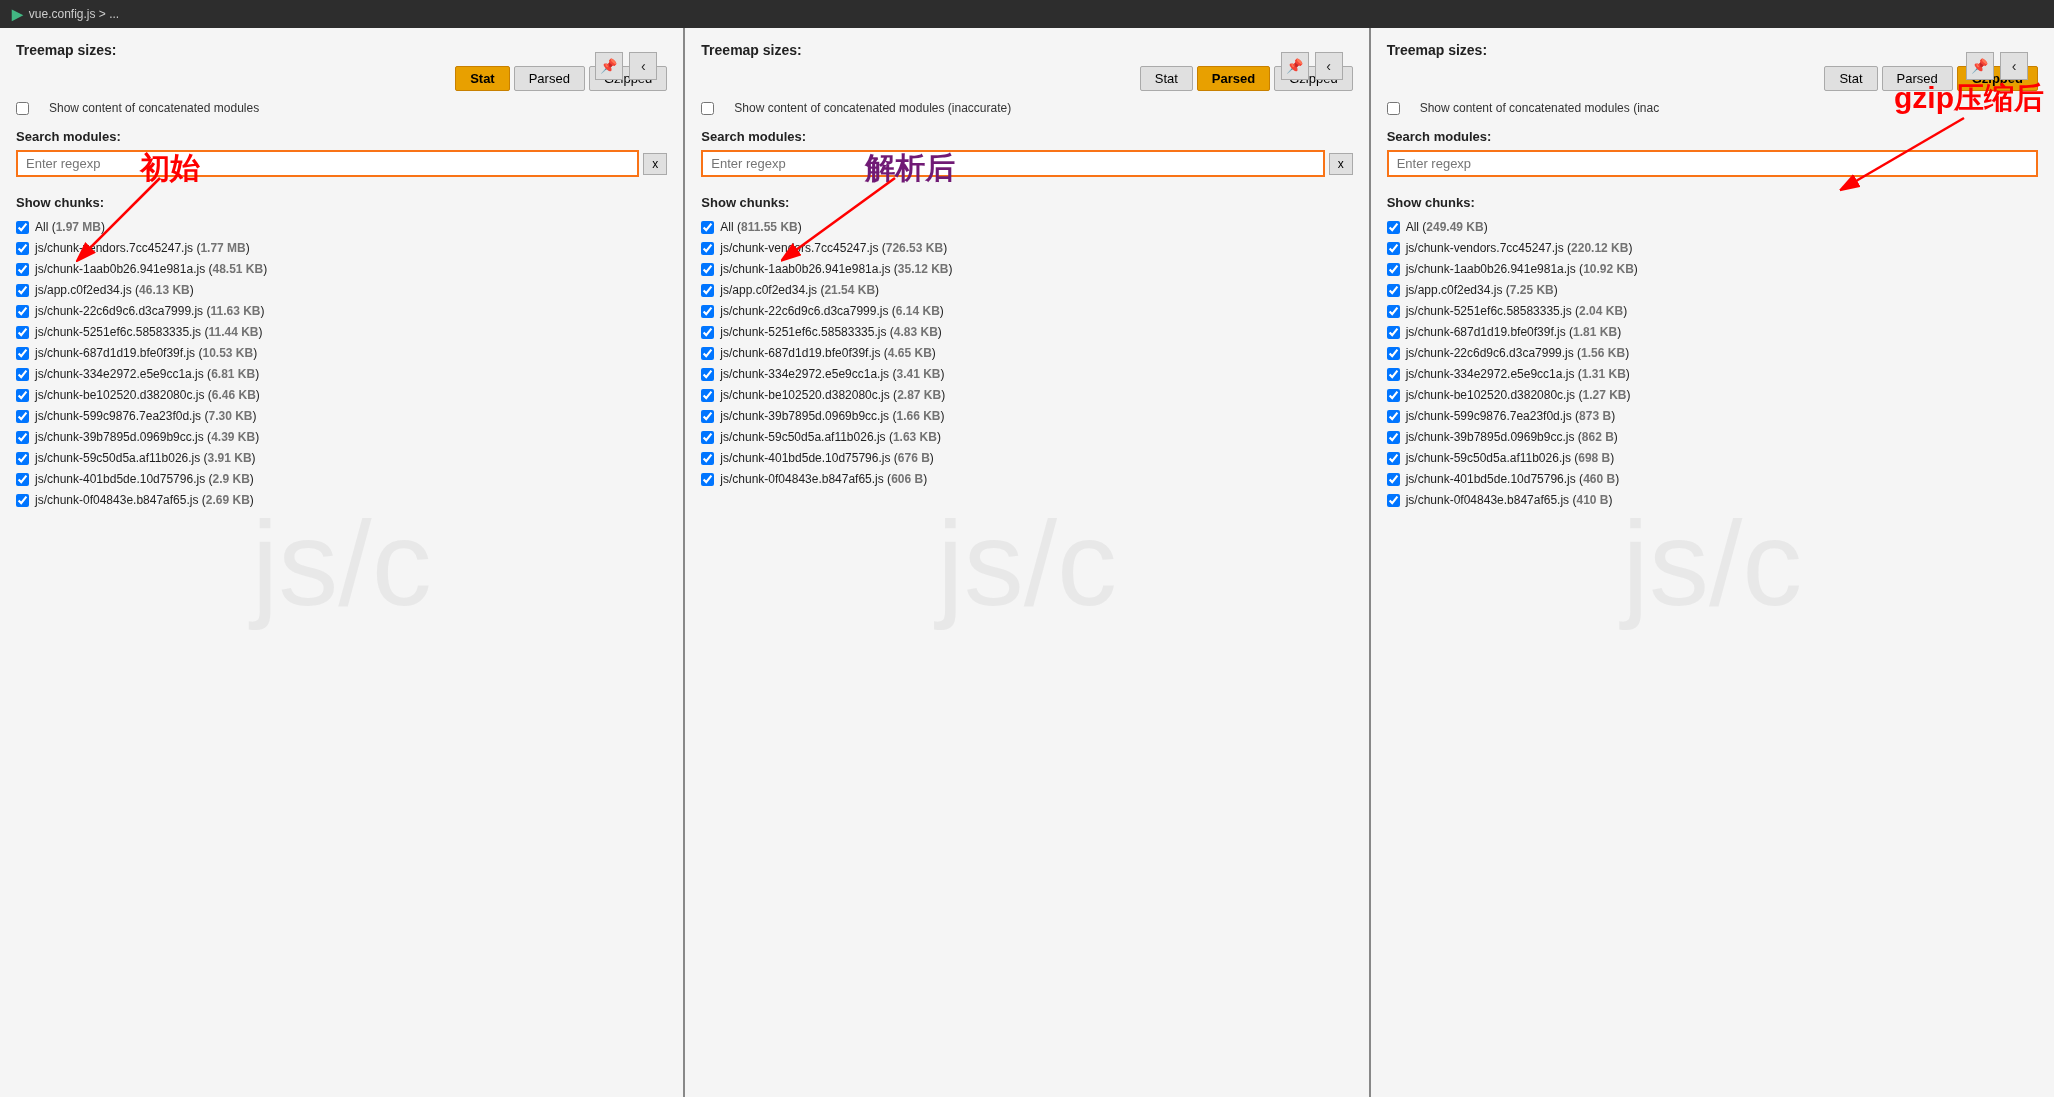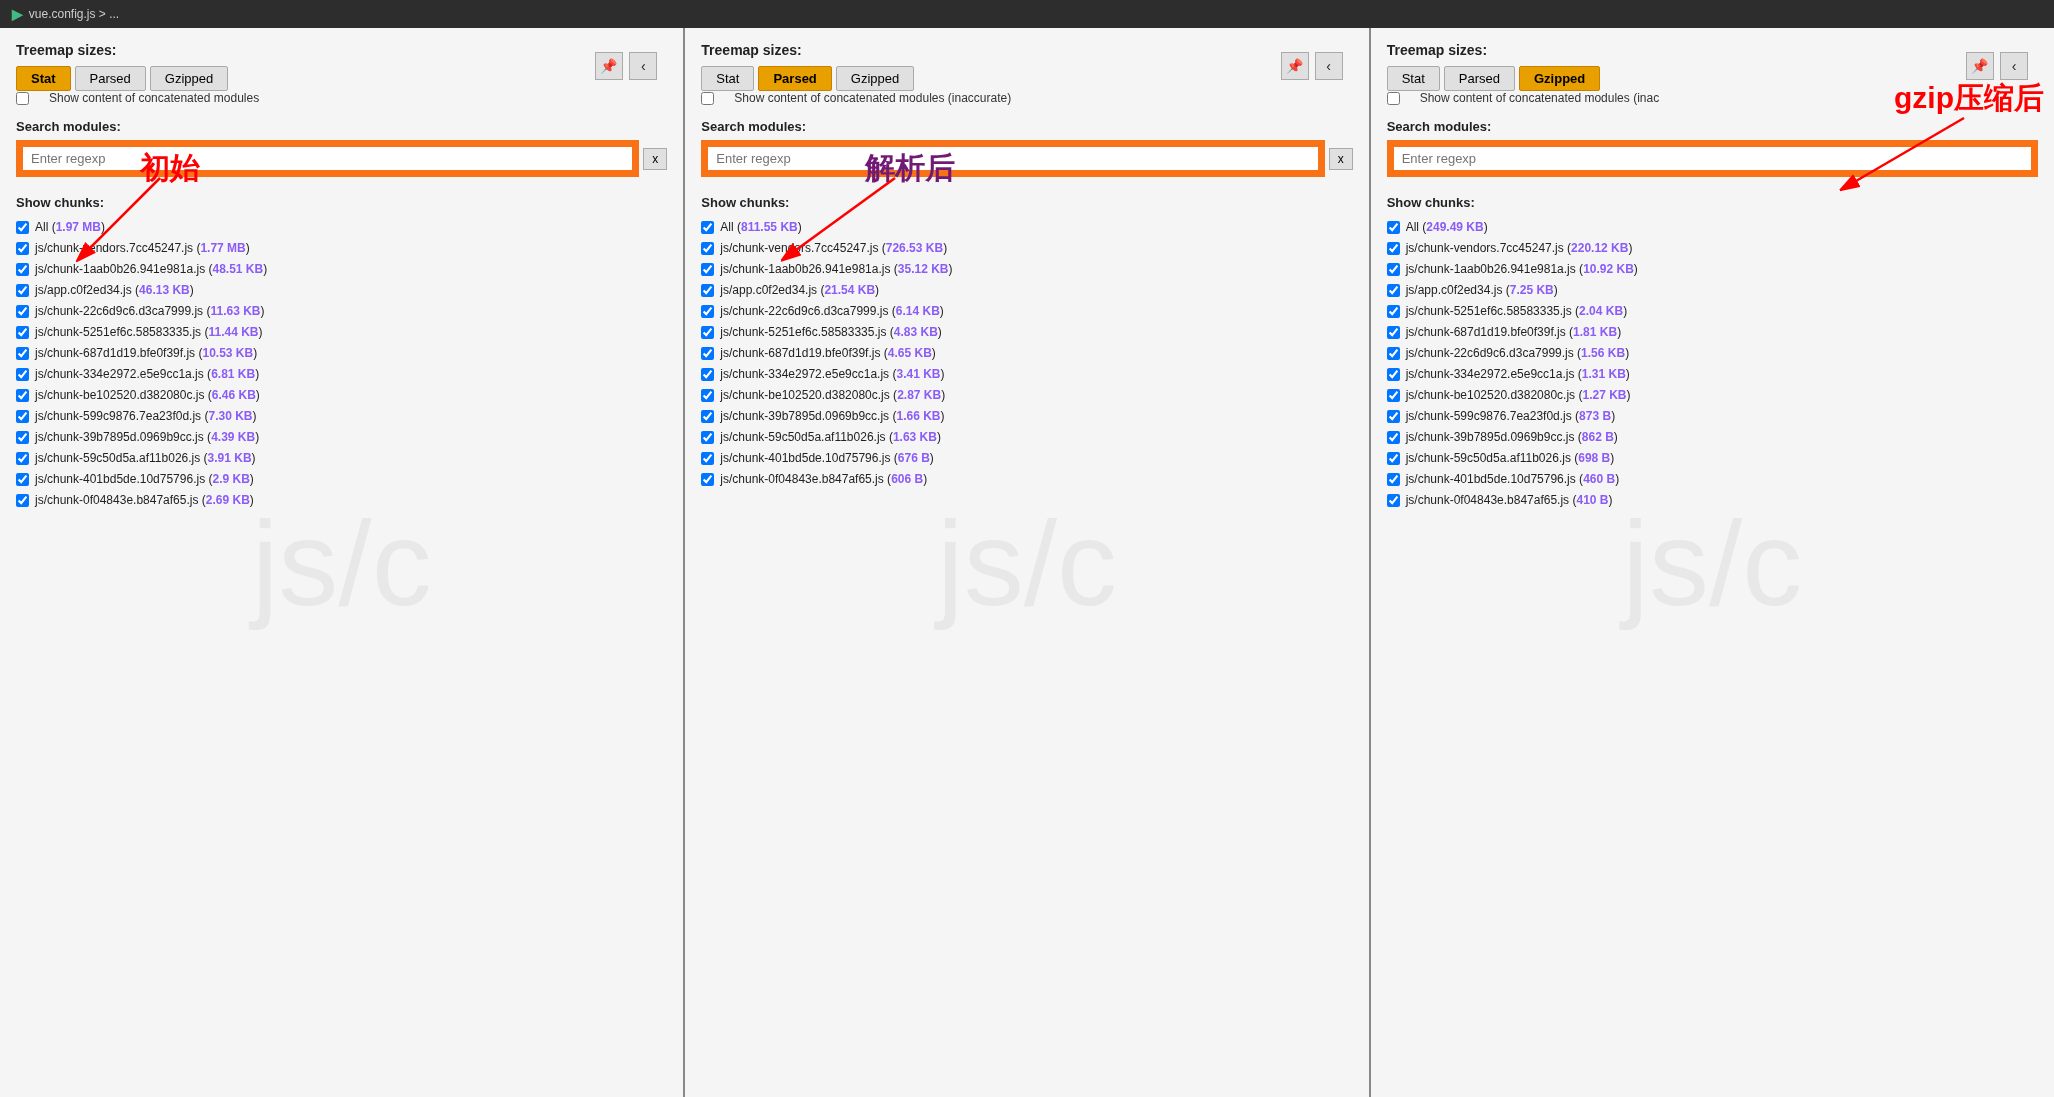--- a/index.html
+++ b/index.html
@@ -61,20 +61,22 @@
       z-index: 1;
     }
     .treemap-sizes-label {
       font-weight: bold;
       font-size: 14px;
       margin-bottom: 8px;
     }
     .size-buttons {
       display: flex;
       gap: 4px;
+      margin-bottom: 10px;
+      justify-content: flex-end;
     }
     .size-btn {
       padding: 4px 14px;
       border: 1px solid #aaa;
       background: #e0e0e0;
       cursor: pointer;
       font-size: 13px;
       border-radius: 2px;
     }
     .size-btn.active {
@@ -101,21 +103,21 @@
     }
     .search-row {
       display: flex;
       align-items: center;
       gap: 4px;
       margin-bottom: 18px;
     }
     .search-input {
       flex: 1;
       padding: 4px 8px;
-      border: 7px solid #f97316;
+      border: 2px solid #f97316;
       background: #fff;
       font-size: 13px;
       color: #999;
     }
     .search-clear {
       padding: 3px 8px;
       border: 1px solid #aaa;
       background: #e0e0e0;
       cursor: pointer;
       font-size: 12px;
@@ -131,21 +133,21 @@
       gap: 6px;
       margin-bottom: 3px;
       font-size: 12px;
       line-height: 1.5;
     }
     .chunk-item input[type="checkbox"] {
       margin: 0;
       flex-shrink: 0;
     }
     .chunk-name { color: #222; }
-    .chunk-size { font-weight: bold; color: #8b5cf6; }
+    .chunk-size { font-weight: bold; color: #737373; }
     .toolbar-icons {
       display: flex;
       align-items: center;
       gap: 6px;
       position: absolute;
       top: 10px;
       right: 10px;
     }
     .toolbar-btn {
       width: 28px;

